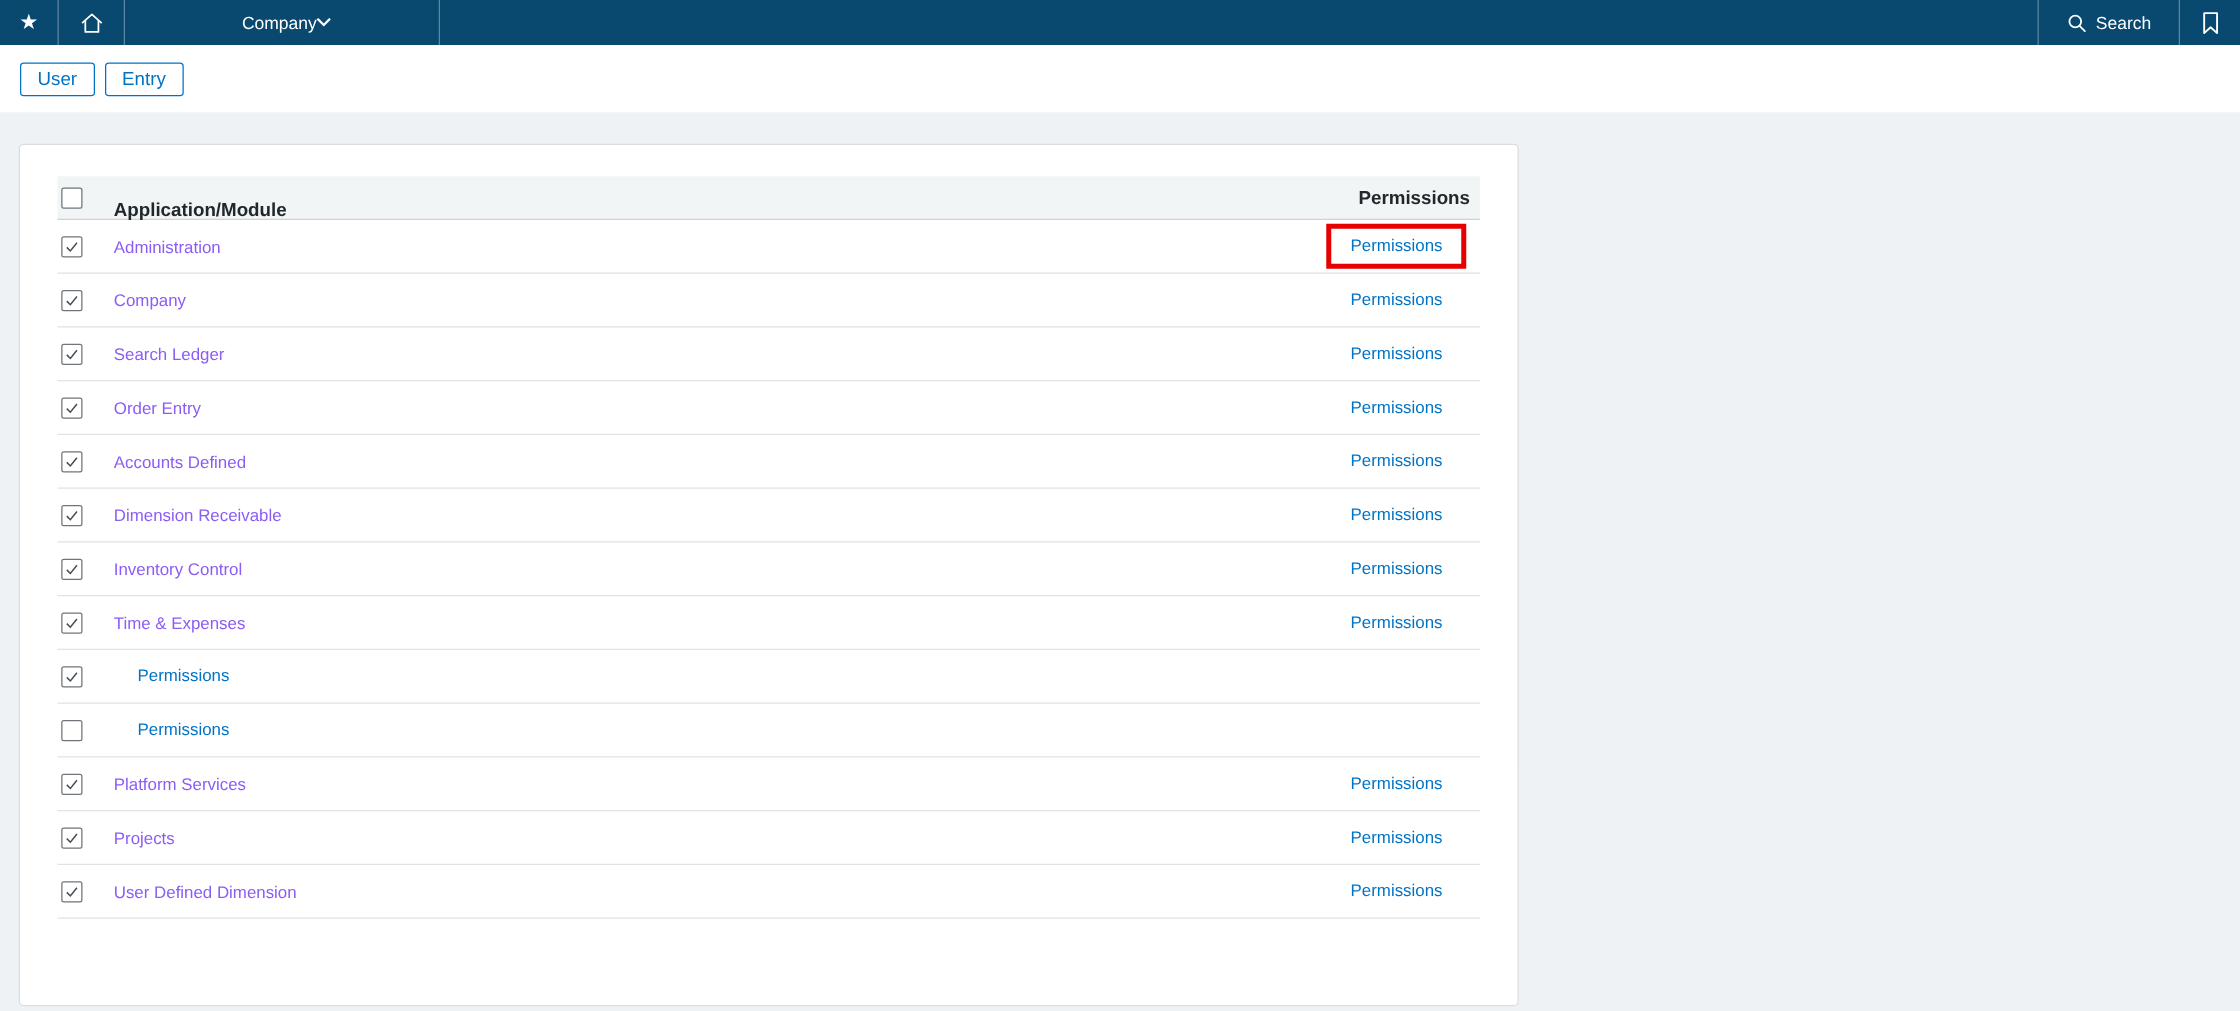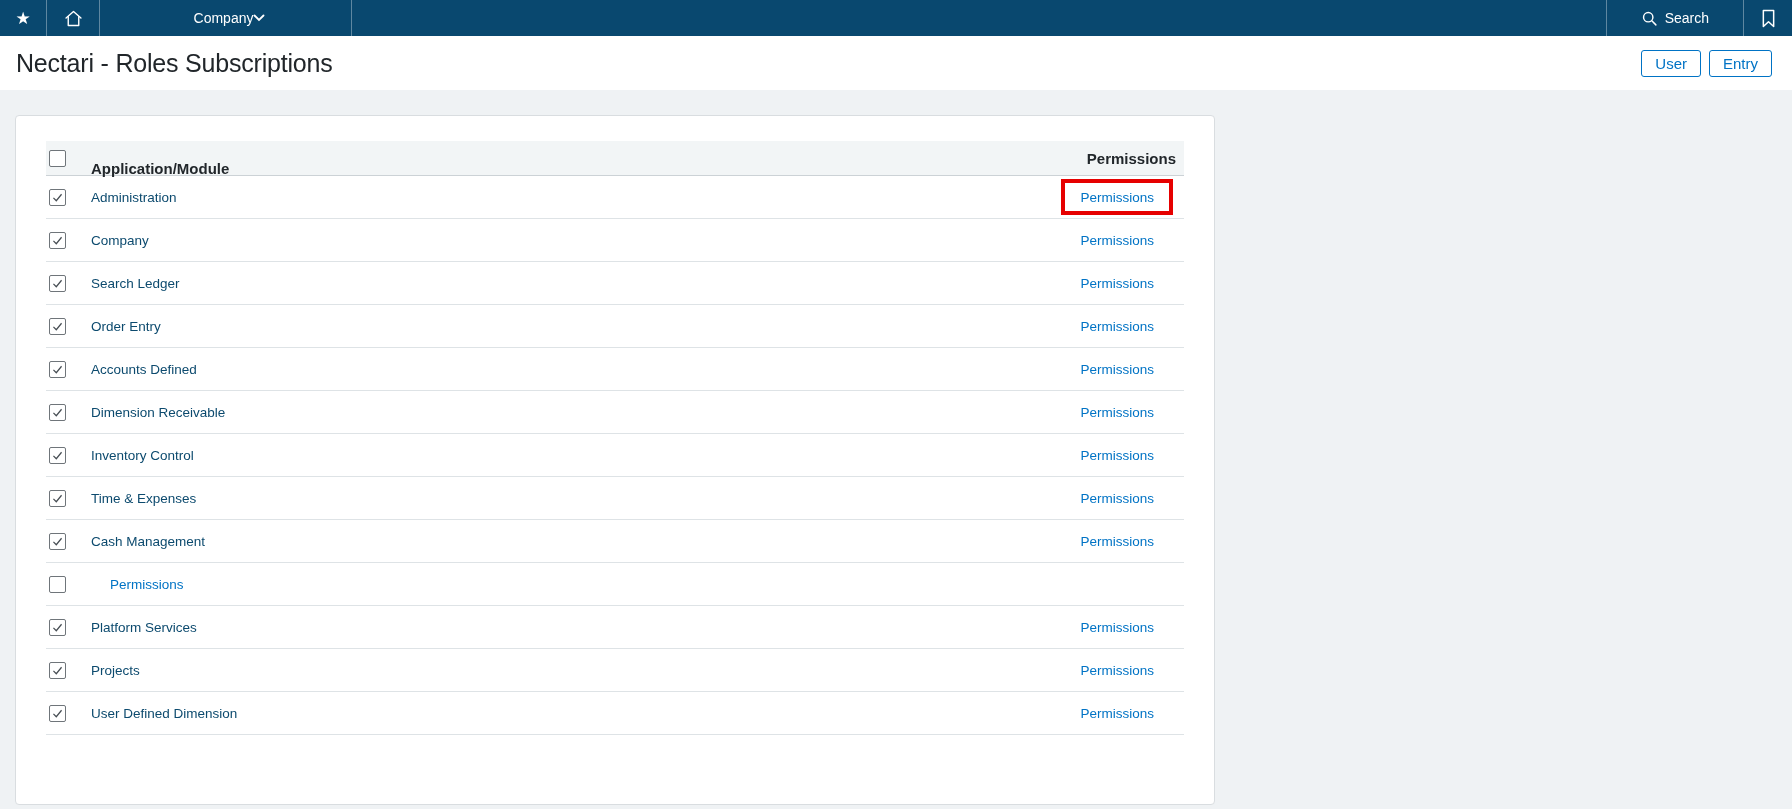--- a/index.html
+++ b/index.html
@@ -29,21 +29,21 @@
   .tile-company {
     width: 252px;
     border-right: 1px solid rgba(255,255,255,.35);
     justify-content: space-between;
     padding: 0 14px 0 22px;
     font-size: 14px;
   }
   .topbar .spacer { flex: 1; }
   .tile-search {
     border-left: 1px solid rgba(255,255,255,.35);
-    padding: 0 34px;
+    padding: 0 22px;
     font-size: 14px;
     gap: 7px;
   }
   .tile-bookmark { width: 49px; border-left: 1px solid rgba(255,255,255,.35); }
   .topbar svg { display: block; }
 
   
   .page-header {
     height: 54px;
     background: #ffffff;
@@ -95,21 +95,21 @@
   }
   .trow.thead {
     height: 35px;
     background: #f2f5f6;
     border-bottom: 1px solid #ccd2d6;
     font-weight: bold;
     font-size: 15px;
     color: #22272b;
   }
   .cell-check { width: 45px; padding-left: 3px; display: flex; align-items: center; }
-  .cell-label { flex: 1; font-size: 13.5px; color: #0c4a6e; }
+  .cell-label { flex: 1; font-size: 13.5px; color: #8b5cf6; }
   .thead .cell-label { font-size: 15px; color: #22272b; margin-top: 21px; }
   .cell-perm { text-align: left; display: flex; justify-content: flex-end; align-items: center; }
   .thead .cell-perm { padding-right: 8px; font-size: 15px; }
 
   .checkbox {
     width: 17px; height: 17px;
     border: 1px solid #6f757a;
     border-radius: 2px;
     background: #fff;
     display: inline-flex;
@@ -170,21 +170,20 @@
   <div class="tile tile-bookmark">
     <span>
       <svg width="15" height="19" viewBox="0 0 16 20" fill="none" stroke="#ffffff" stroke-width="1.6" stroke-linejoin="round">
         <path d="M2.5 1.5 H13.5 V18.5 L8 13.5 L2.5 18.5 Z"></path>
       </svg>
     </span>
   </div>
 </div>
 
 <div class="page-header">
-  <div class="page-title">Nectari - Roles Subscriptions</div>
   <div class="header-buttons">
     <button class="btn">User</button>
     <button class="btn">Entry</button>
   </div>
 </div>
 
 <div class="content">
   <div class="card">
     <div class="table">
 
@@ -328,21 +327,20 @@
         </div>
 
         <div class="trow">
           <div class="cell-check">
             <span class="checkbox checked">
               <svg width="13" height="13" viewBox="0 0 16 16" fill="none" stroke="#464d53" stroke-width="1.5">
                   <polyline points="3,8.5 6.5,12 13,4"></polyline>
                 </svg>
             </span>
           </div>
-          <div class="cell-label">Cash Management</div>
           <div class="cell-perm">
             <span class="perm-wrap">
               <a class="perm-link">Permissions</a>
             </span>
           </div>
         </div>
 
         <div class="trow">
           <div class="cell-check">
             <span class="checkbox">

